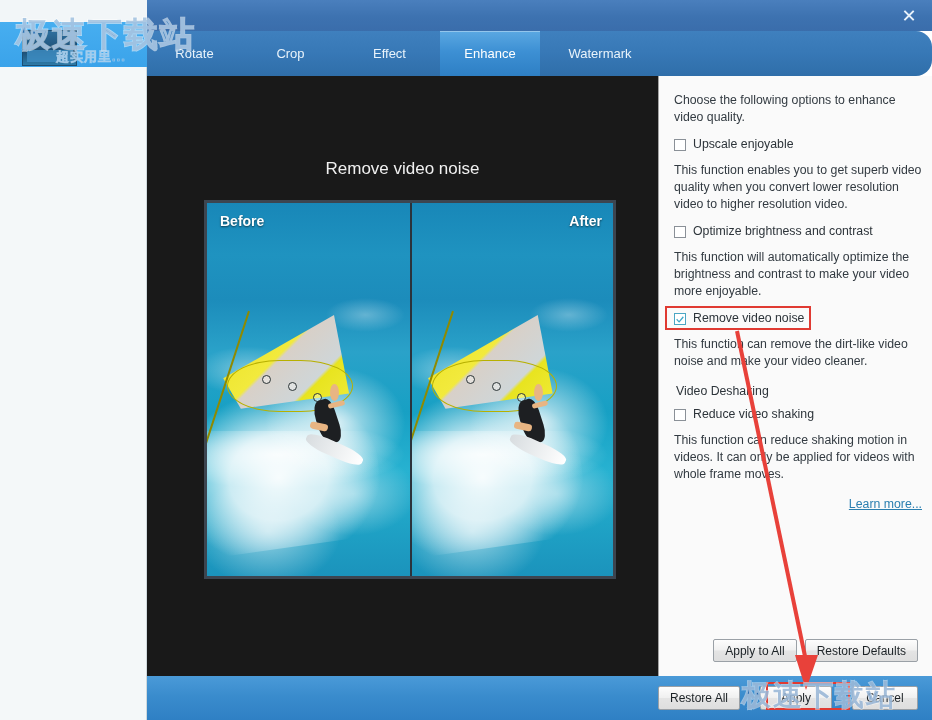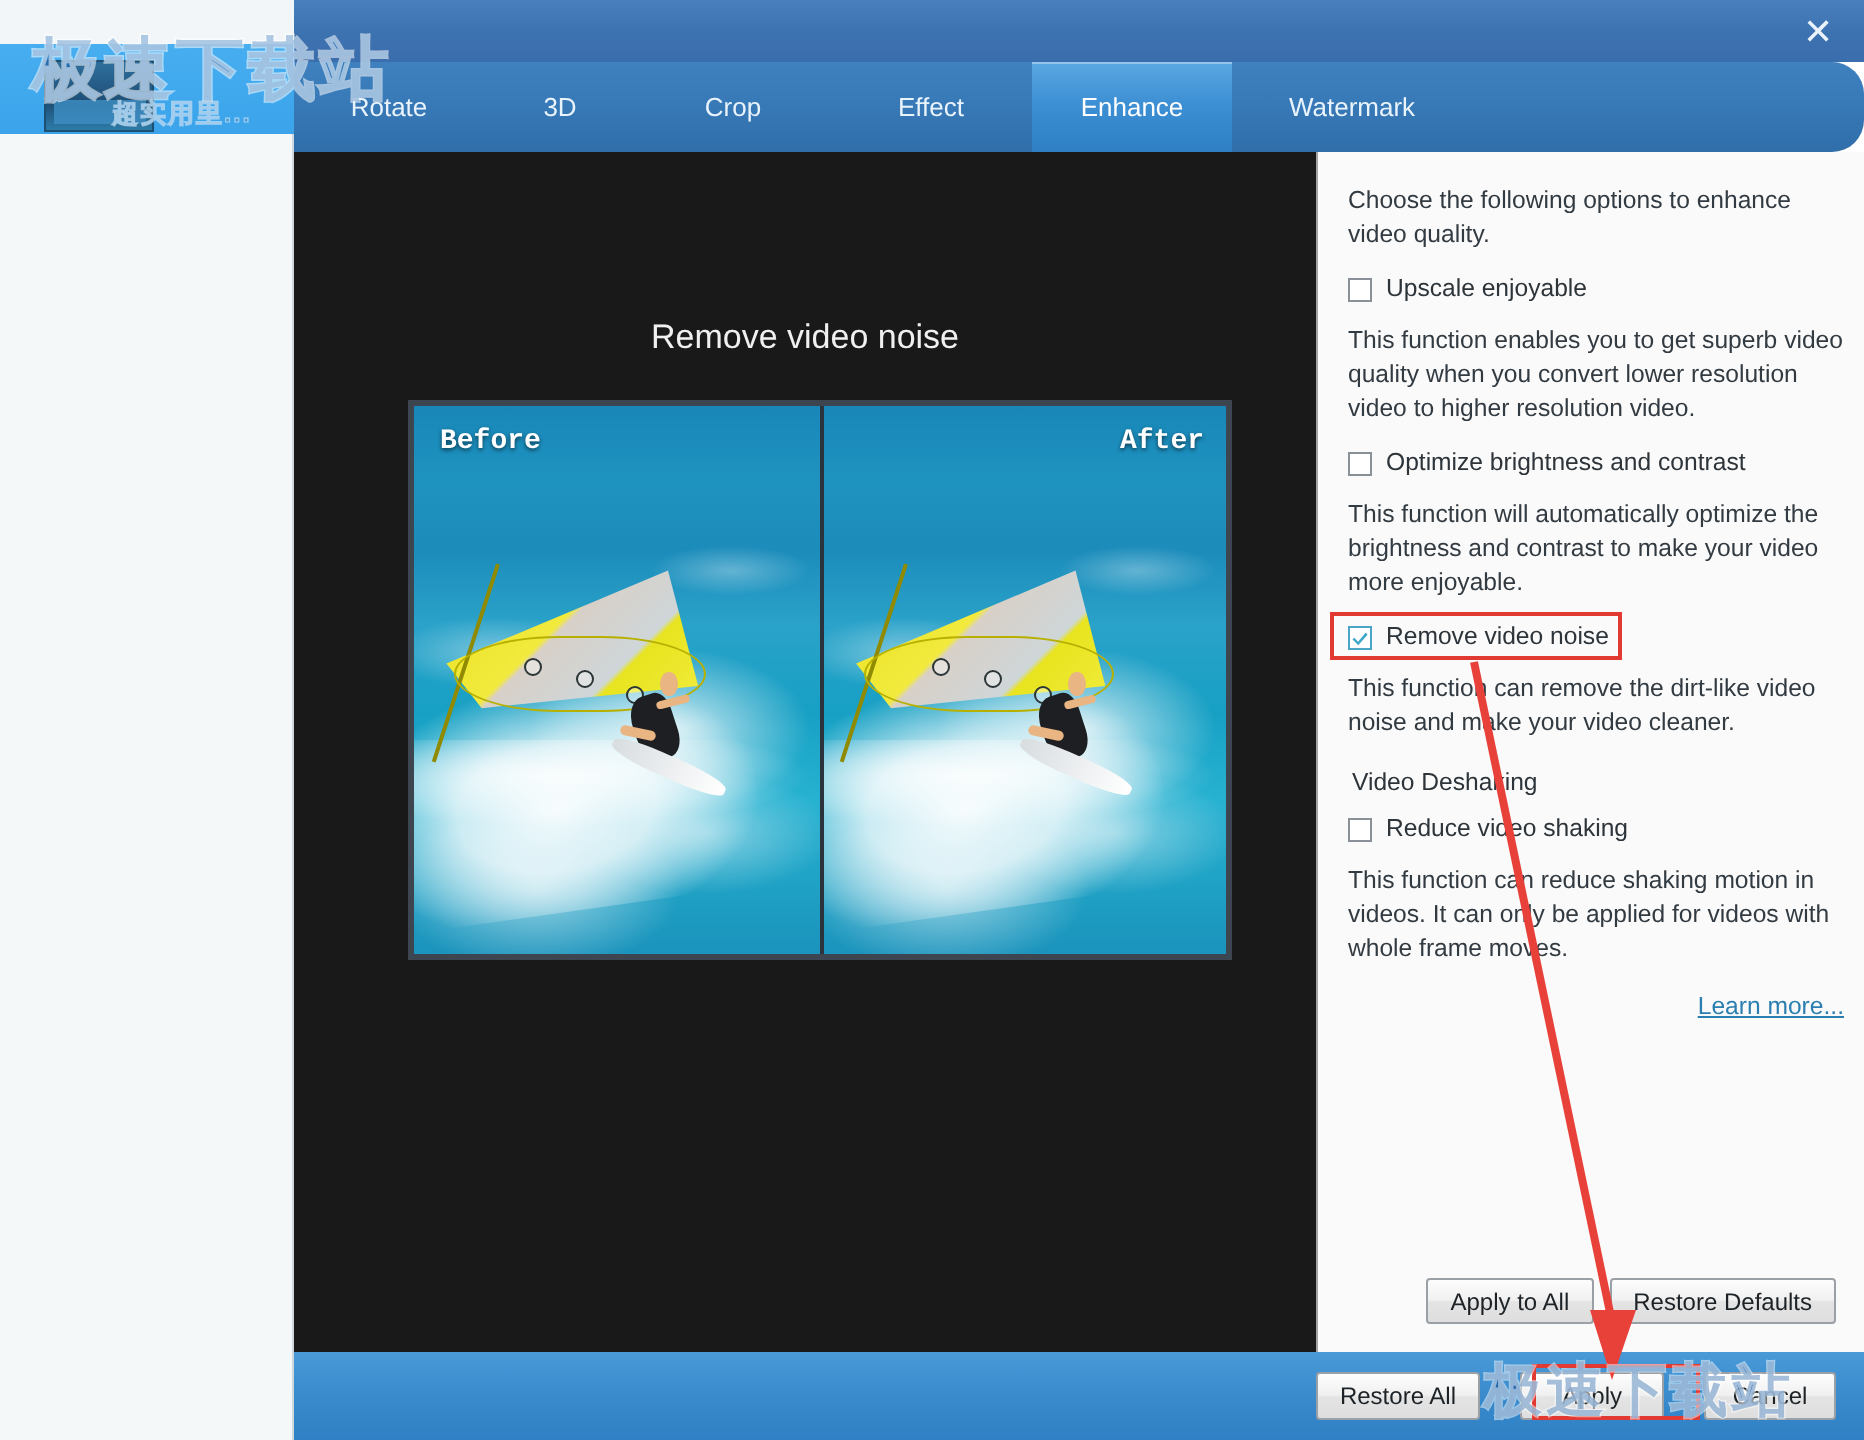--- a/index.html
+++ b/index.html
@@ -121,26 +121,25 @@
     position: absolute;
     left: 0; top: 83px;
     width: 511px;
     text-align: center;
     color: #f0f0f0;
     font-size: 17px;
   }
   .compare {
     position: absolute;
     left: 57px; top: 124px;
-    width: 412px; height: 280px;
+    width: 412px; height: 379px;
     border: 3px solid #3c4550;
     background: #000;
     overflow: hidden;
     display: flex;
-    font-family: Liberation Mono, monospace;
   }
   .pane {
     position: relative;
     width: 50%;
     height: 100%;
     overflow: hidden;
   }
   .pane + .pane { border-left: 2px solid #2b333c; }
   .sea {
     position: absolute;
@@ -438,21 +437,20 @@
   <div class="dialog">
 
     <div class="titlebar">
 
       <div class="btn-close">✕</div>
     </div>
 
     <div class="tabbar">
       <div class="tabs-inner">
         <div class="tab" style="width:95px">Rotate</div>
-        <div class="tab" style="width:76px">3D</div>
         <div class="tab" style="width:97px">Crop</div>
         <div class="tab" style="width:101px">Effect</div>
         <div class="tab active" style="width:100px">Enhance</div>
         <div class="tab" style="width:120px">Watermark</div>
       </div>
     </div>
 
     <div class="body">
 
       <div class="preview">

